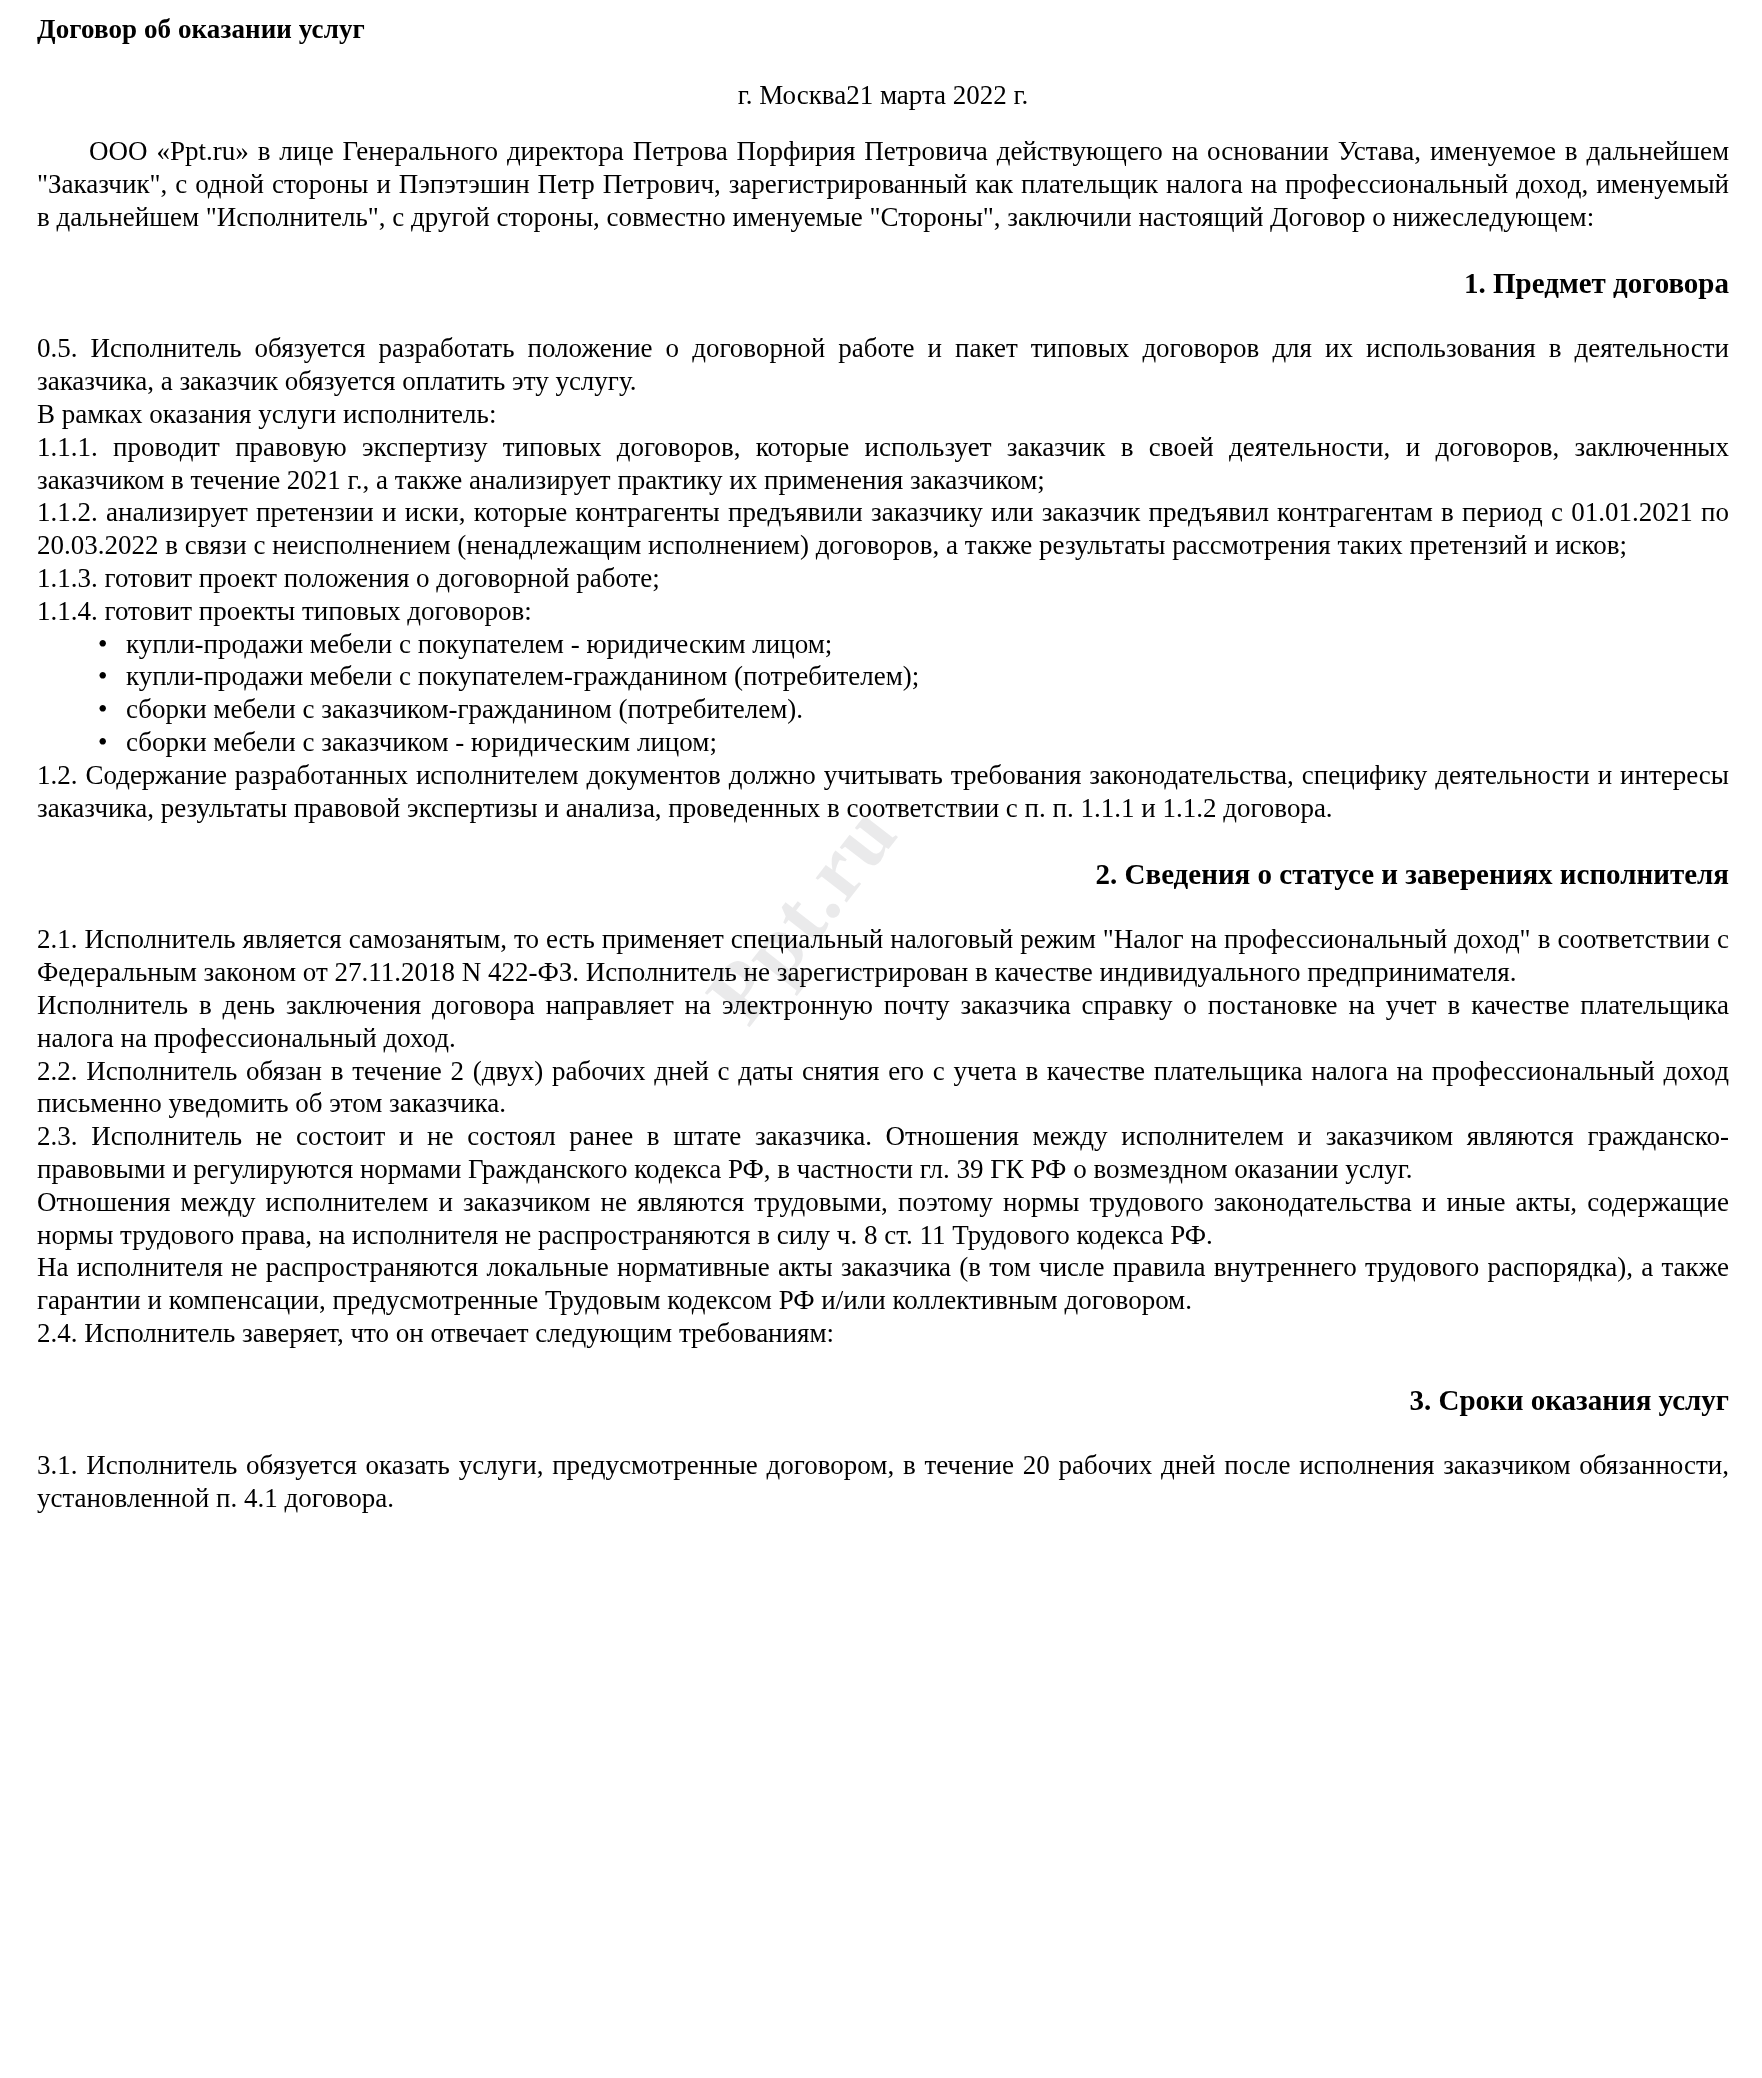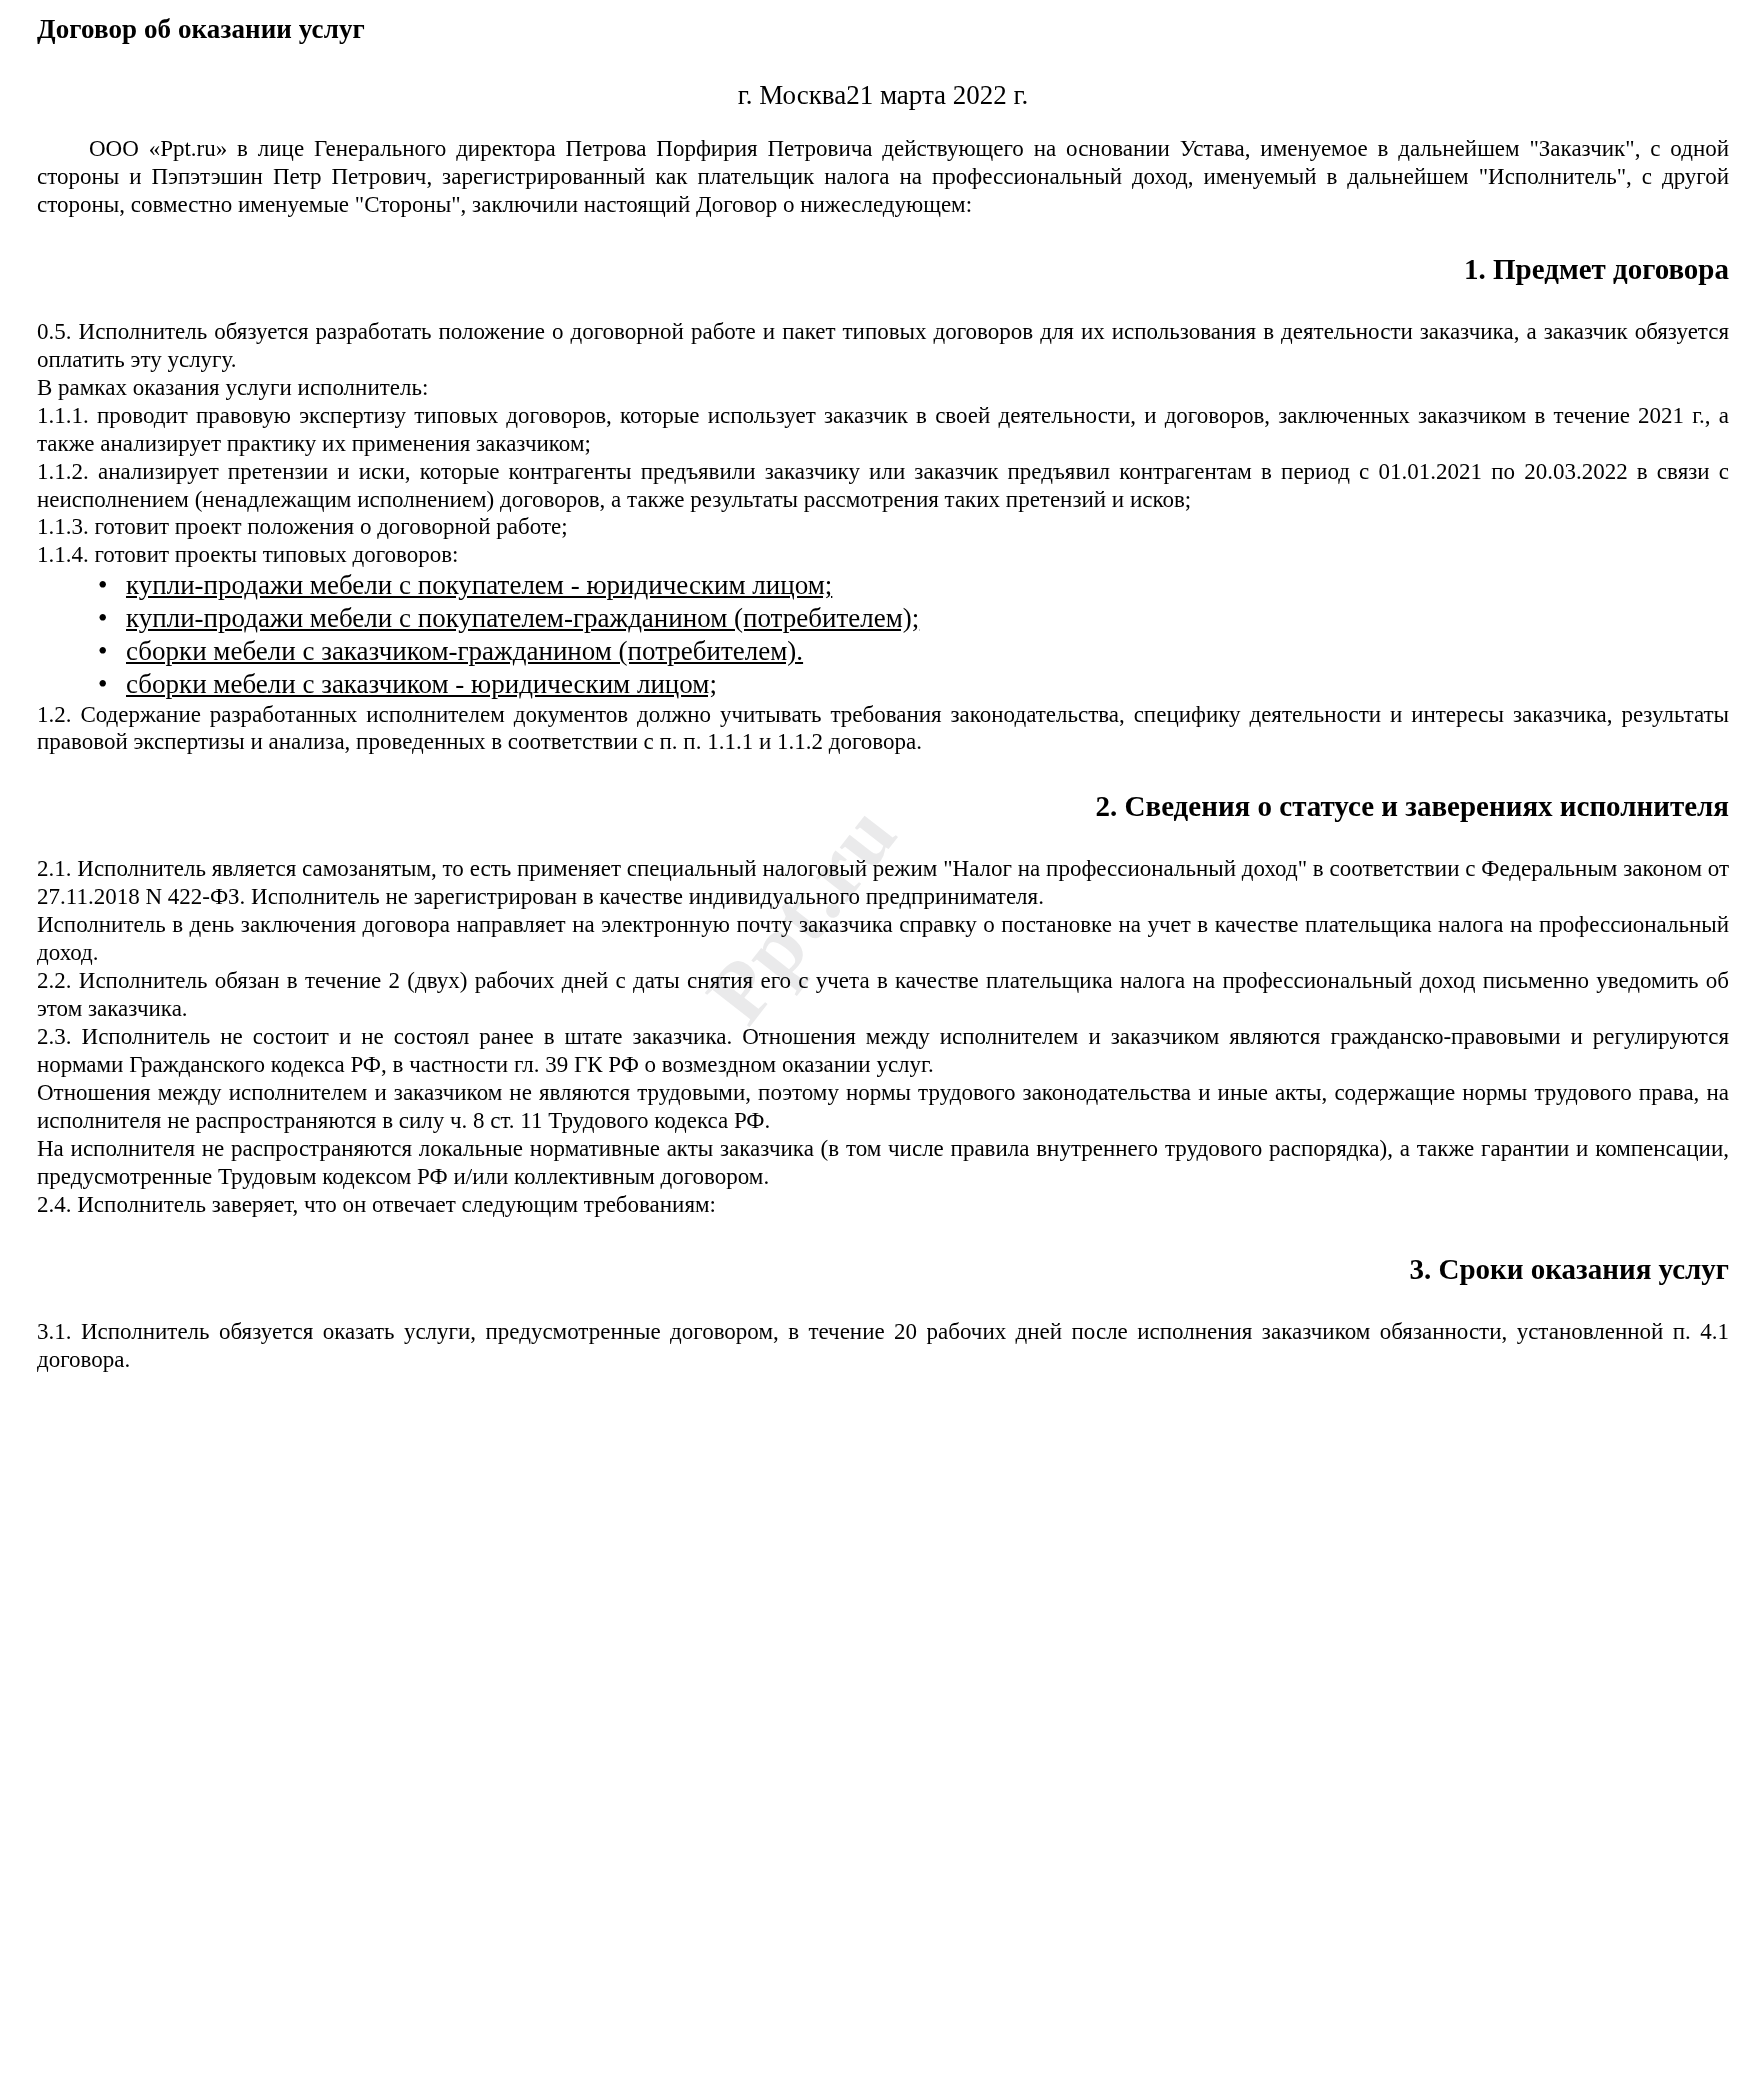--- a/index.html
+++ b/index.html
@@ -60,21 +60,21 @@
     justify-content: center;
     align-items: baseline;
     font-size: 27px;
     line-height: 1.0;
     margin-top: 39px;
   }
   .place-date-row .place { text-align: left; }
   .place-date-row .date { text-align: right; }
 
   p.para {
-    font-size: 23px;
+    font-size: 27px;
     line-height: 1.215;
     margin: 0;
     text-align: justify;
     text-justify: inter-word;
     hyphens: none;
   }
   p.para.indent {
     text-indent: 52px;
     margin-top: 26px;
   }
@@ -87,21 +87,20 @@
     margin: 36px 0 0 0;
   }
   .after-head {
     margin-top: 34px;
   }
 
   ul.bullets {
     list-style: none;
     margin: 0;
     padding: 0;
-    text-decoration: underline;
   }
   ul.bullets li {
     font-size: 27px;
     line-height: 1.215;
     position: relative;
     padding-left: 89px;
     text-align: left;
   }
   ul.bullets li::before {
     content: "\2022";

